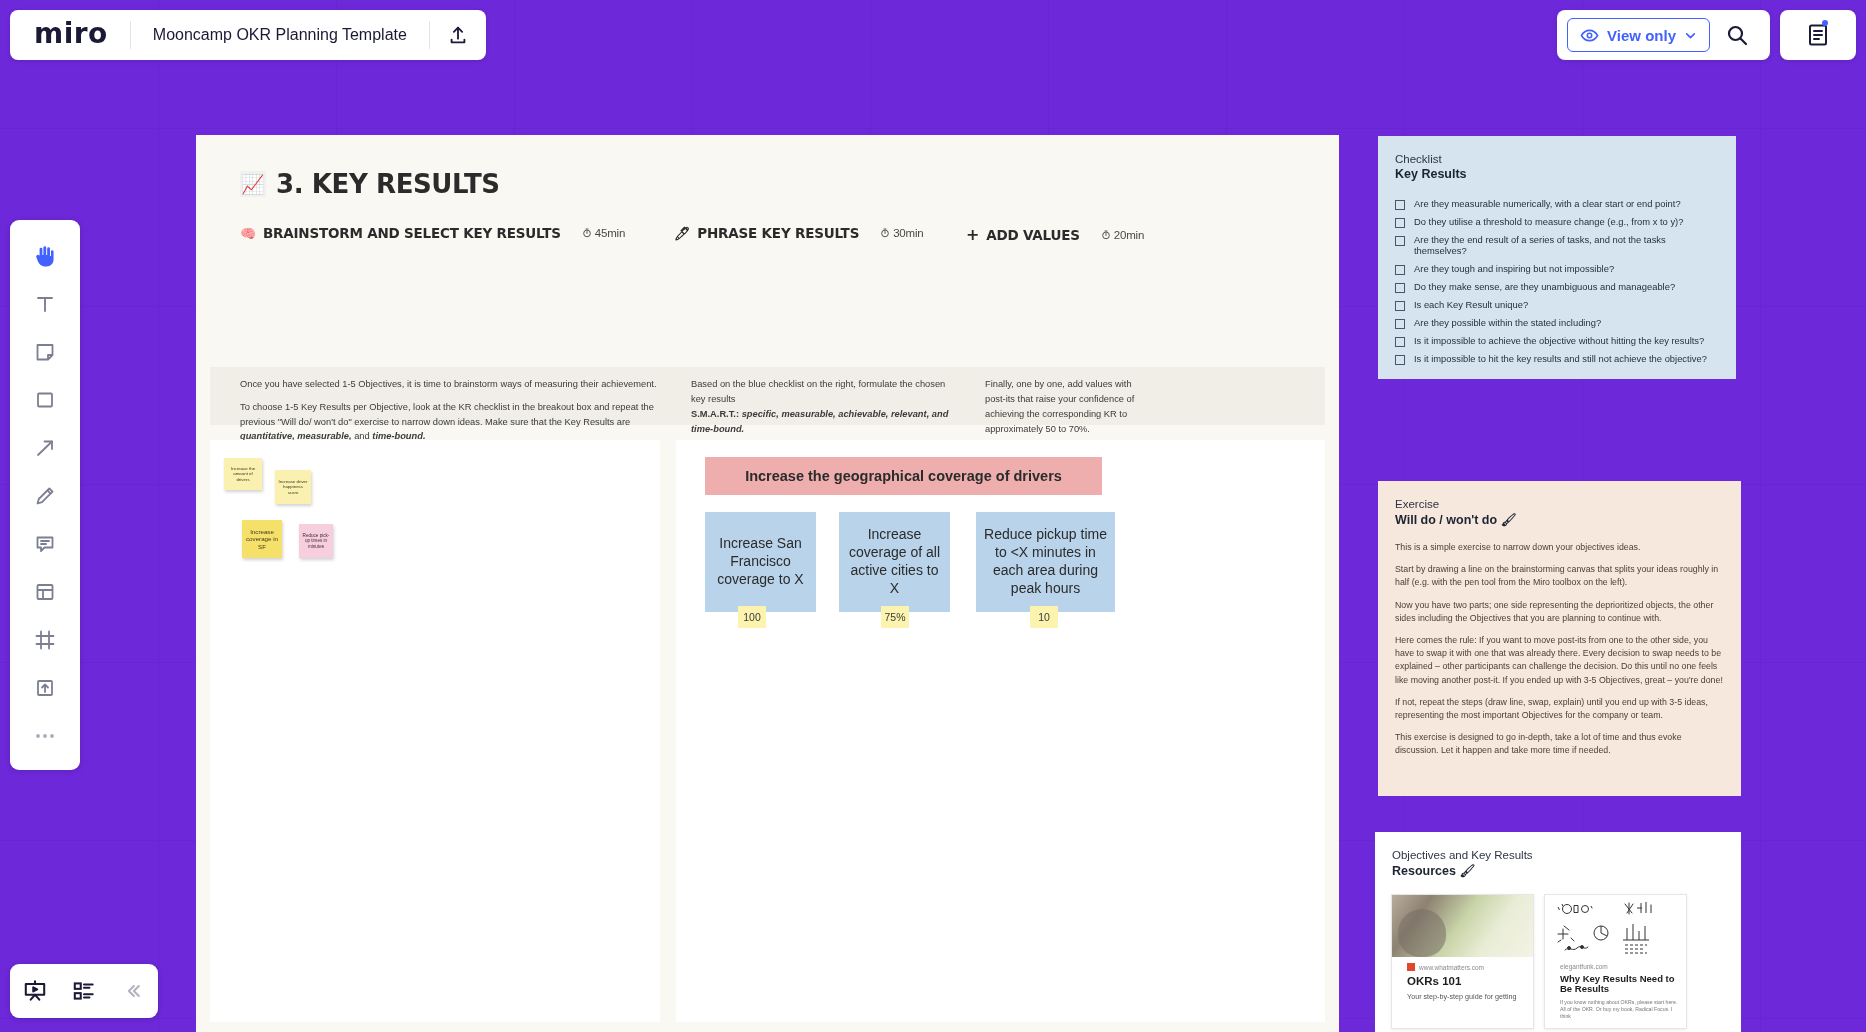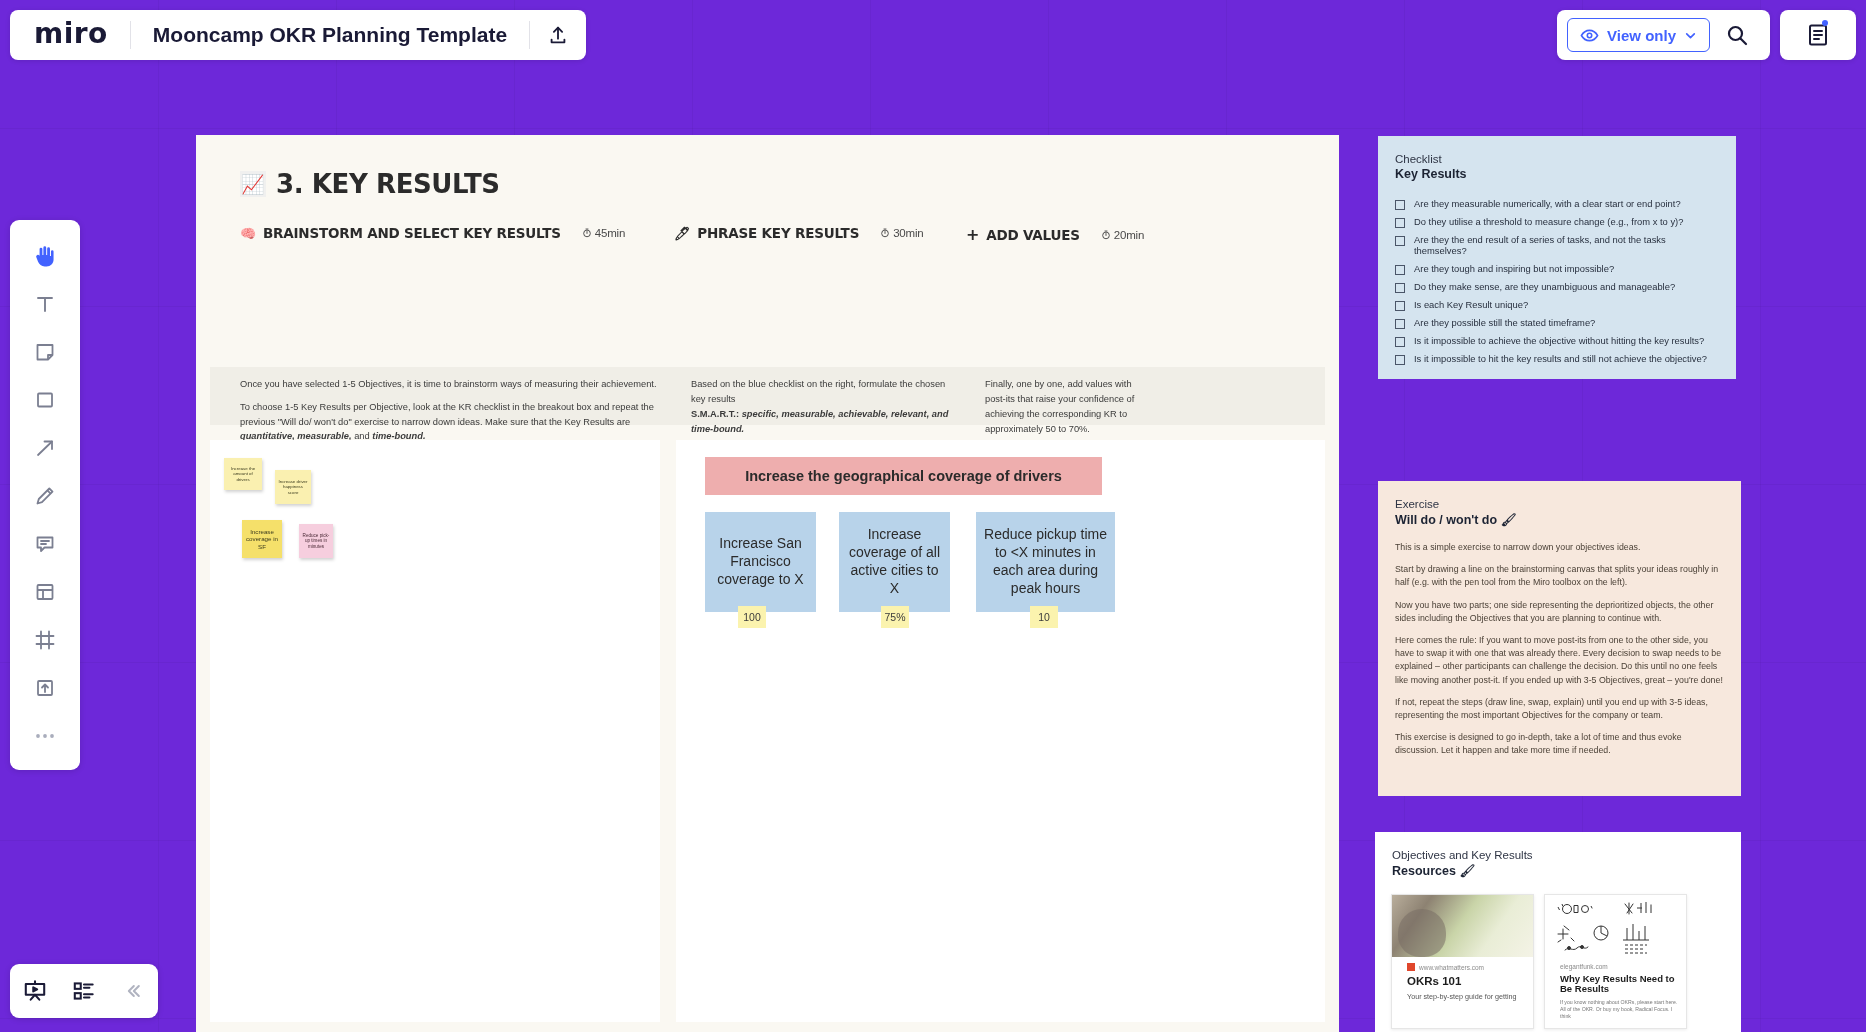--- a/index.html
+++ b/index.html
@@ -29,21 +29,21 @@
     display: flex; align-items: center; z-index: 30;
   }
   .miro-logo {
     font-family: "DejaVu Sans", sans-serif;
     font-size: 28px; font-weight: 700; color: #1a1a36;
     padding: 0 22px 0 24px; letter-spacing: .5px;
     position: relative; top: -2px;
   }
   .vsep { width: 1px; height: 28px; background: #e2e2e8; }
   .board-title {
-    font-size: 21px; font-weight: 700; color: #1a1a36;
+    font-size: 16px; font-weight: 400; color: #1a1a36;
     padding: 0 22px; white-space: nowrap; text-align: right;
   }
   .share-btn {
     width: 56px; height: 50px; display: flex; align-items: center; justify-content: center;
     cursor: pointer;
   }
 
   .topbar-right {
     position: absolute; right: 96px; top: 10px; height: 50px;
     background: #fff; border-radius: 8px;
@@ -482,21 +482,21 @@
         <div class="chk-row">
           <div class="chk-box"></div>
           <div class="chk-label">Do they make sense, are they unambiguous and manageable?</div>
         </div>
         <div class="chk-row">
           <div class="chk-box"></div>
           <div class="chk-label">Is each Key Result unique?</div>
         </div>
         <div class="chk-row">
           <div class="chk-box"></div>
-          <div class="chk-label">Are they possible still the stated timeframe?</div>
+          <div class="chk-label">Are they possible within the stated including?</div>
         </div>
         <div class="chk-row">
           <div class="chk-box"></div>
           <div class="chk-label">Is it impossible to achieve the objective without hitting the key results?</div>
         </div>
         <div class="chk-row">
           <div class="chk-box"></div>
           <div class="chk-label">Is it impossible to hit the key results and still not achieve the objective?</div>
         </div>
       </div>

